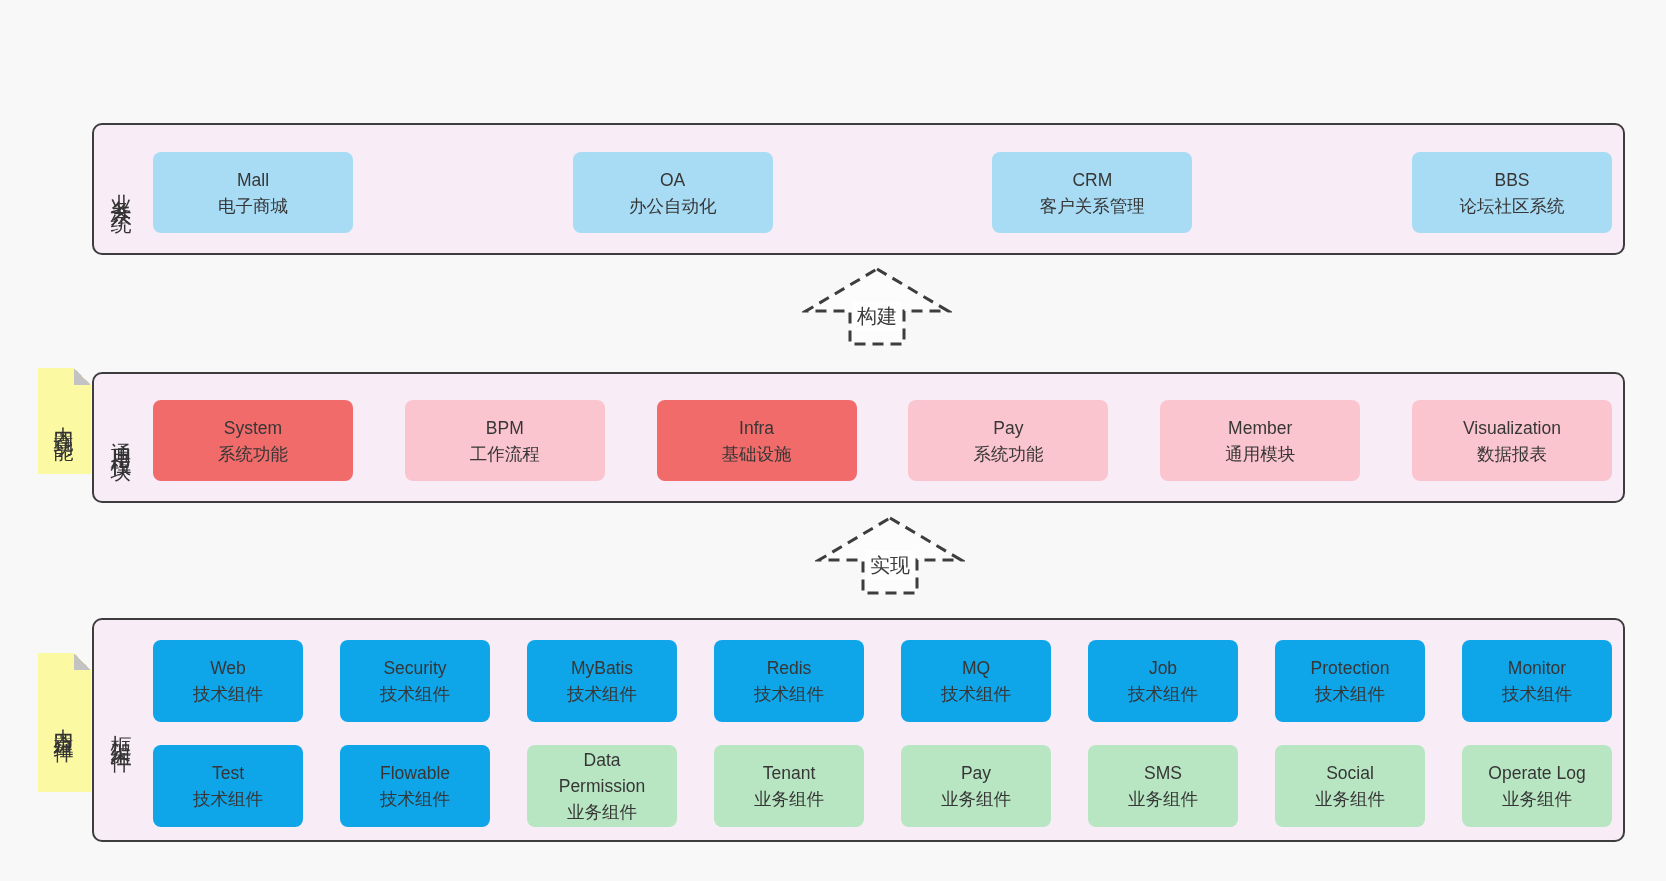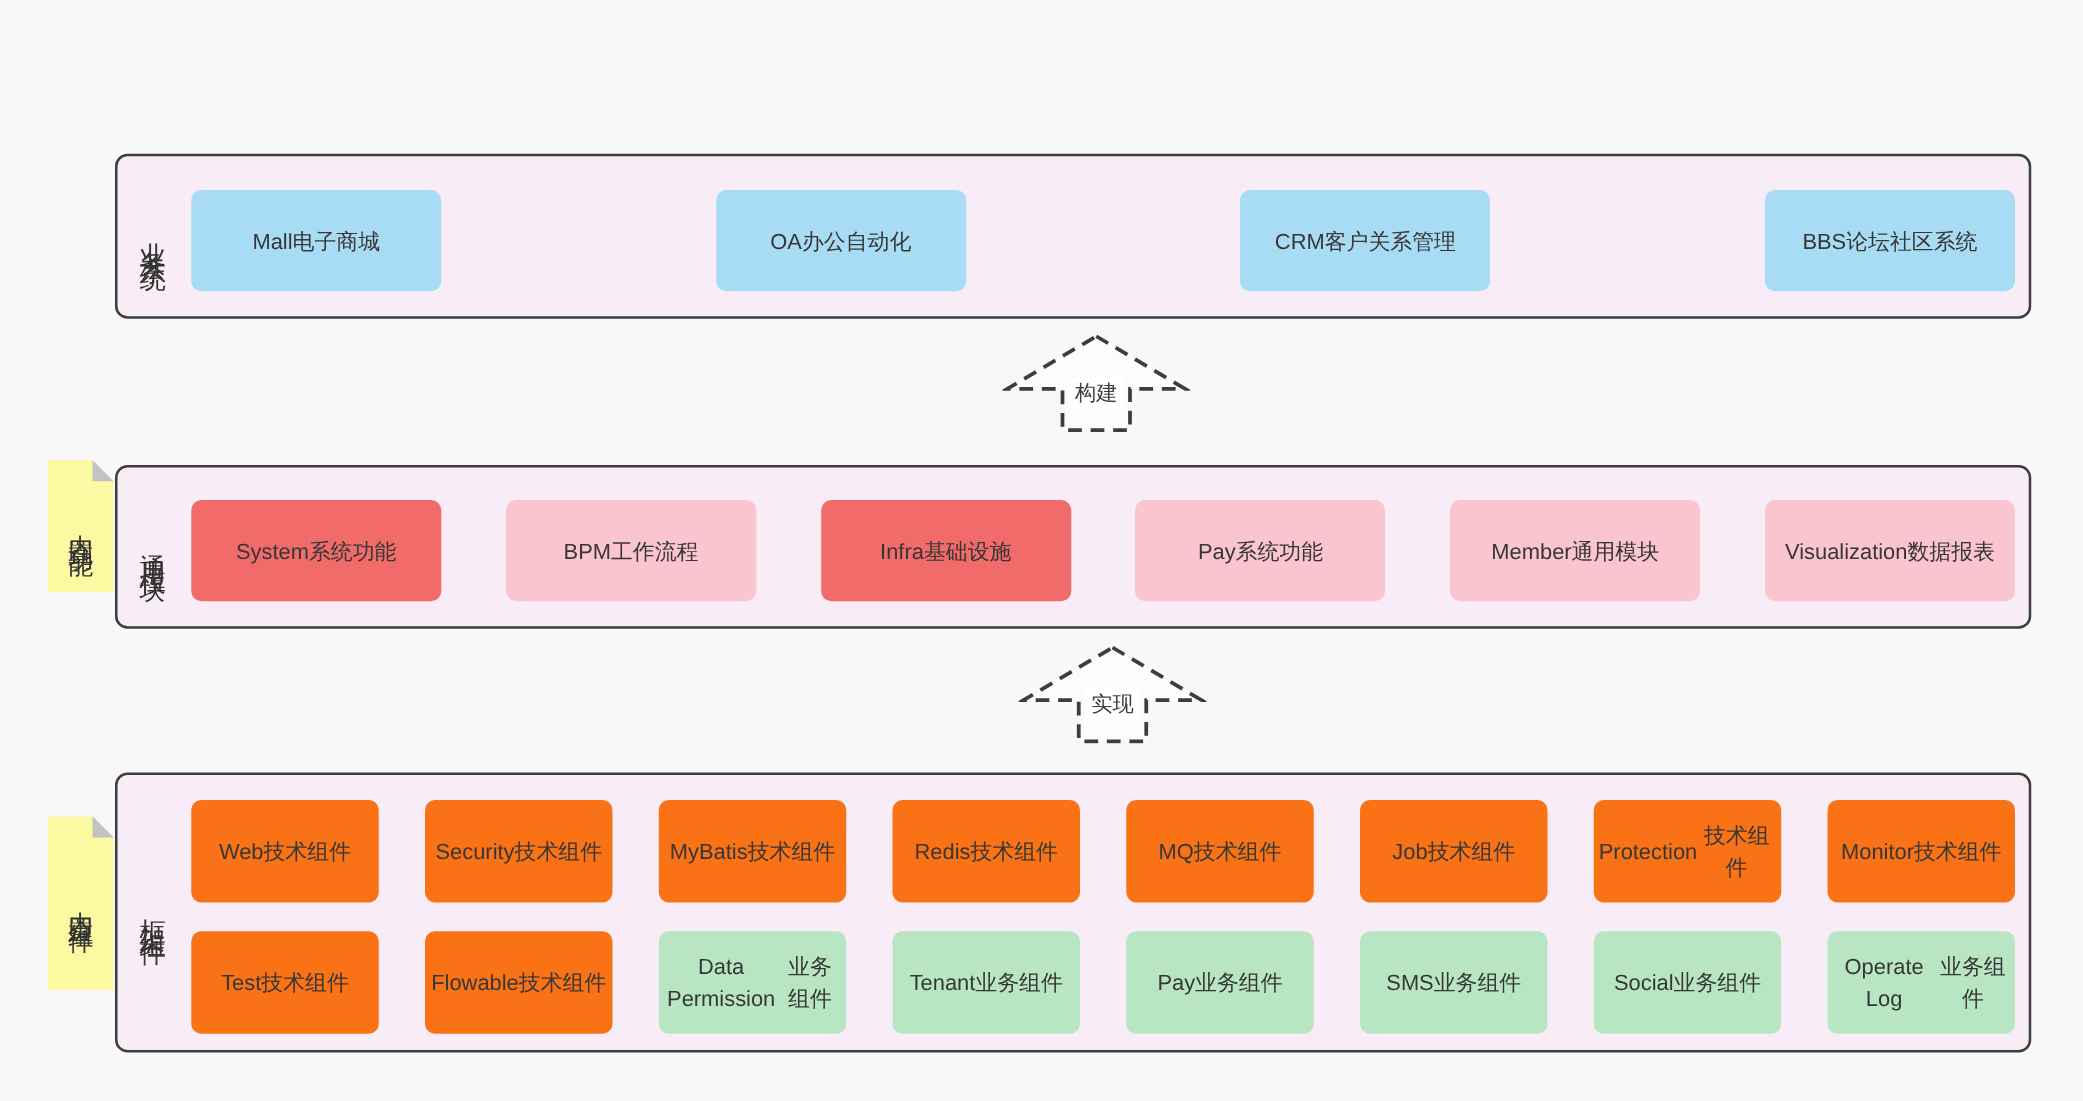--- a/index.html
+++ b/index.html
@@ -27,30 +27,30 @@
     display:flex;justify-content:space-between;
   }
   #panel-business .boxes{top:27px;}
   #panel-modules  .boxes{top:26px;}
   #panel-framework .row1{top:20px;}
   #panel-framework .row2{top:125px;}
 
   
   .box{
     box-sizing:border-box;border-radius:8px;
-    display:flex;flex-direction:row;justify-content:center;align-items:center;
+    display:flex;flex-direction:column;justify-content:center;align-items:center;
     text-align:center;font-size:17.5px;line-height:26px;color:#363636;
-    padding:0 4px;
+    padding:0 17px;
   }
   .w200{width:200px;height:81px;}
   .w150{width:150px;height:82px;}
   .blue {background:#a8dcf5;}
   .red  {background:#f16b6b;}
   .pink {background:#fbc5cf;}
-  .green{background:#f97316;}
+  .green{background:#0ea5e9;}
   .green-light{background:#b8e6c3;}
 
   
   .sticky{
     position:absolute;left:38px;width:53px;background:#fbf9a2;
     clip-path:polygon(0 0, calc(100% - 17px) 0, 100% 17px, 100% 100%, 0 100%);
     display:flex;align-items:center;justify-content:center;
   }
   .sticky::after{
     content:"";position:absolute;top:0;right:0;width:17px;height:17px;
@@ -63,21 +63,21 @@
     font-size:20px;letter-spacing:5px;color:#333;white-space:nowrap;
   }
 
   
   .arrow{position:absolute;width:150px;height:80px;}
   #arrow-build{left:802px;top:266px;}
   #arrow-implement{left:815px;top:515px;}
   .arrow svg{display:block;width:100%;height:100%;}
   .arrow .alabel{
     position:absolute;left:50%;top:36px;transform:translateX(-50%);
-    background:#ffffff;padding:1px 4px;font-size:17px;color:#3d3d3d;white-space:nowrap;
+    background:#ffffff;padding:1px 4px;font-size:20px;color:#3d3d3d;white-space:nowrap;
   }
 </style>
 </head>
 <body>
 
 <div class="sticky" id="sticky-modules">
   <span class="stext">内置功能</span>
 </div>
 <div class="sticky" id="sticky-framework">
   <span class="stext">内置组件</span>

